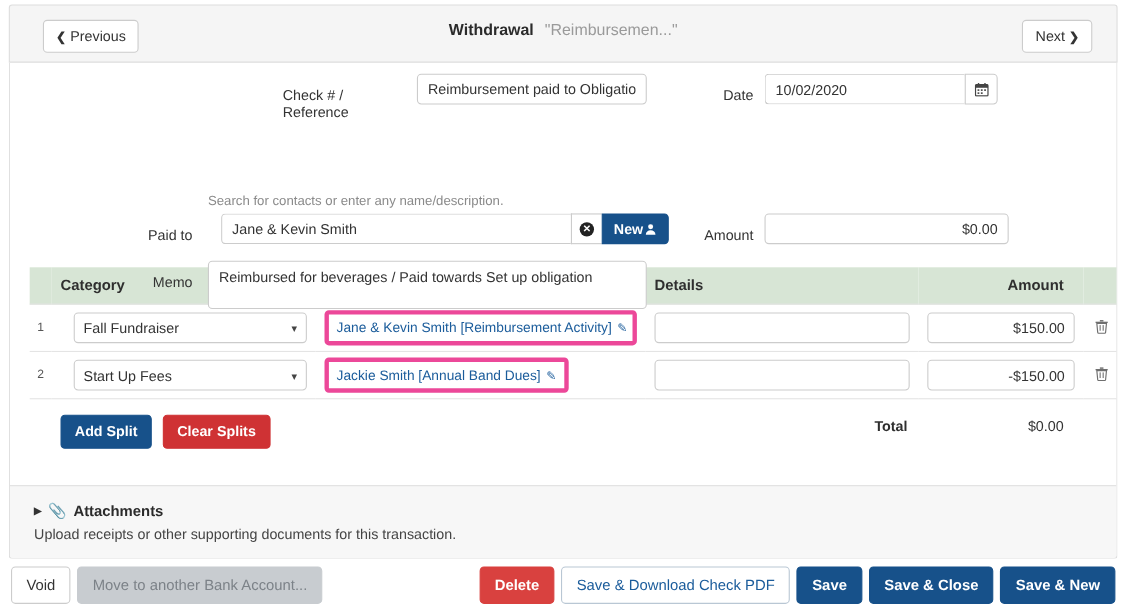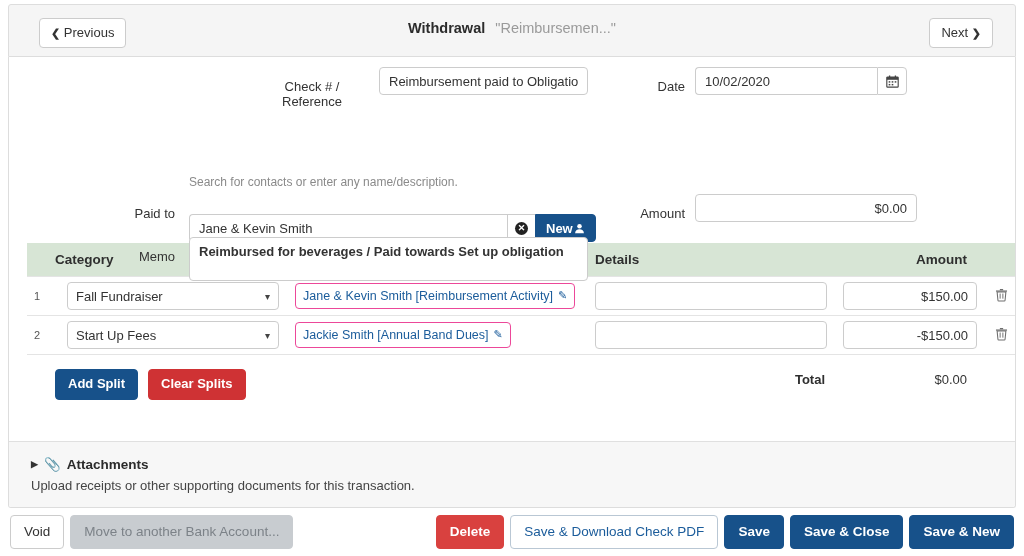--- a/index.html
+++ b/index.html
@@ -96,21 +96,21 @@
     height: 28px;
     font-size: 13px;
     color: #333333;
     padding: 0 9px;
     font-family: "Liberation Sans", sans-serif;
     outline: none;
   }
   .inp::placeholder { color: #999999; }
 
   .row-check { position: absolute; left: 0; top: 16px; width: 100%; }
-  .lbl-check { position: absolute; left: 248px; width: 110px; top: 0; text-align: center; }
+  .lbl-check { position: absolute; left: 248px; width: 110px; top: 0; text-align: left; }
   .in-check { position: absolute; left: 370px; top: -6px; width: 209px; }
 
   .lbl-date { position: absolute; left: 600px; width: 76px; top: 0; text-align: right; }
   .date-wrap { position: absolute; left: 686px; top: -6px; display: flex; }
   .in-date { width: 182px; border-radius: 4px 0 0 4px; border-right: none; }
   .cal-btn {
     width: 30px; height: 28px;
     border: 1px solid #cccccc;
     border-radius: 0 4px 4px 0;
     background: #ffffff;
@@ -121,21 +121,21 @@
 
   .hint {
     position: absolute;
     left: 180px; top: 118px;
     font-size: 12px;
     color: #8a8a8a;
   }
 
   .row-paid { position: absolute; left: 0; top: 137px; width: 100%; }
   .lbl-paid { position: absolute; left: 56px; width: 110px; top: 6px; text-align: right; }
-  .paid-wrap { position: absolute; left: 180px; top: 0; display: flex; margin-top: 20px; }
+  .paid-wrap { position: absolute; left: 192px; top: 0; display: flex; }
   .in-paid { width: 318px; border-radius: 4px 0 0 4px; border-right: none; }
   .clear-btn {
     width: 28px; height: 28px;
     background: #ffffff;
     border: 1px solid #cccccc;
     border-right: none;
     display: flex; align-items: center; justify-content: center;
     cursor: pointer;
   }
   .x-circle {
@@ -175,21 +175,20 @@
     width: 399px; height: 44px;
     border: 1px solid #cccccc;
     border-radius: 4px;
     font-size: 13px;
     color: #333333;
     padding: 6px 9px;
     font-family: "Liberation Sans", sans-serif;
     resize: none;
     outline: none;
     line-height: 1.3;
-    font-weight: bold;
   }
 
   
   .splitzone {
     padding: 0 18px;
     flex: 0 0 auto;
   }
   .splits { width: 100%; border-collapse: collapse; table-layout: fixed; }
   .splits thead th {
     background: #d7e5d5;
@@ -232,23 +231,23 @@
   }
   .sel-wrap { position: relative; padding-left: 12px; }
   .sel-arrow {
     position: absolute; right: 9px; top: 9px;
     pointer-events: none;
     font-size: 10px; color: #444444;
   }
 
   .contact-chip {
     display: inline-flex;
-    align-items: flex-start;
+    align-items: center;
     gap: 5px;
-    border: 1px solid #ec4899;
+    border: 4px solid #ec4899;
     border-radius: 4px;
     background: #ffffff;
     color: #1b5c9b;
     font-size: 12.5px;
     padding: 5px 7px;
     cursor: pointer;
     max-width: 100%;
     white-space: nowrap;
   }
   .pencil { font-size: 11px; }

